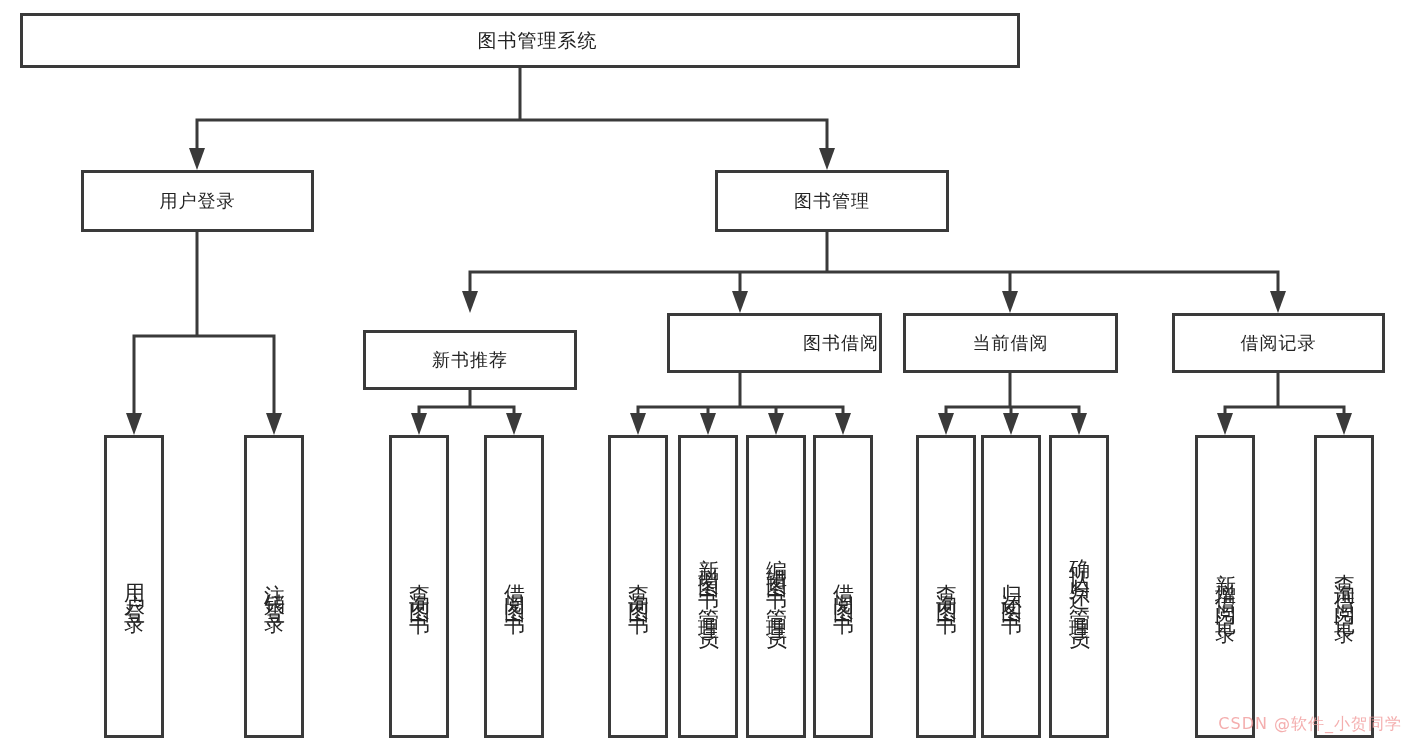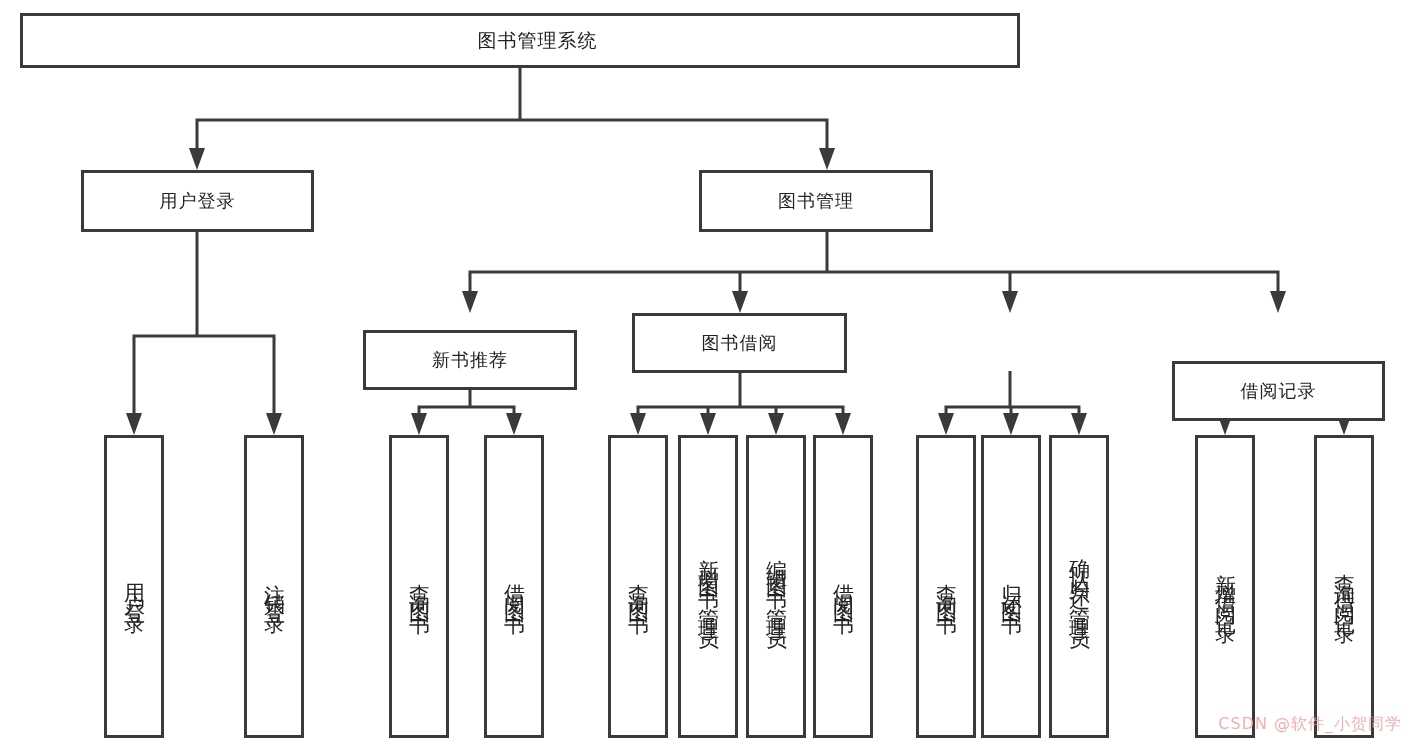--- a/index.html
+++ b/index.html
@@ -40,25 +40,25 @@
     text-orientation: mixed;
     font-size: 21px;
     letter-spacing: 10px;
     line-height: 1;
     color: #232323;
   }
 
   
   .pos-root           { left: 20px;   top: 13px;  width: 1000px; height: 55px; padding-left: 35px; }
   .pos-user-login     { left: 81px;   top: 170px; width: 233px;  height: 62px; }
-  .pos-book-mgmt      { left: 699px;  top: 170px; width: 234px;  height: 62px; }
+  .pos-book-mgmt      { left: 715px;  top: 170px; width: 234px;  height: 62px; }
   .pos-new-book       { left: 363px;  top: 330px; width: 214px;  height: 60px; }
-  .pos-book-borrow    { left: 632px;  top: 313px; width: 215px;  height: 60px; }
+  .pos-book-borrow    { left: 667px;  top: 313px; width: 215px;  height: 60px; justify-content: flex-end; }
   .pos-current-borrow { left: 903px;  top: 313px; width: 215px;  height: 60px; }
-  .pos-borrow-record  { left: 1172px; top: 313px; width: 213px;  height: 60px; margin-top: 48px; }
+  .pos-borrow-record  { left: 1172px; top: 313px; width: 213px;  height: 60px; }
 
   
   .pos-ul1 { left: 104px; }
   .pos-ul2 { left: 244px; }
   .pos-nb1 { left: 389px; }
   .pos-nb2 { left: 484px; }
   .pos-bb1 { left: 608px; }
   .pos-bb2 { left: 678px; }
   .pos-bb3 { left: 746px; }
   .pos-bb4 { left: 813px; }
@@ -137,20 +137,23 @@
   <div class="node node-h pos-book-mgmt">
     <span>图书管理</span>
   </div>
 
   <div class="node node-h pos-new-book">
     <span>新书推荐</span>
   </div>
   <div class="node node-h pos-book-borrow">
     <span>图书借阅</span>
   </div>
+  <div class="node node-h pos-current-borrow">
+    <span>当前借阅</span>
+  </div>
   <div class="node node-h pos-borrow-record">
     <span>借阅记录</span>
   </div>
 
   <div class="node node-v pos-ul1">
     <span class="vtext">用户登录</span>
   </div>
   <div class="node node-v pos-ul2">
     <span class="vtext">注销登录</span>
   </div>

